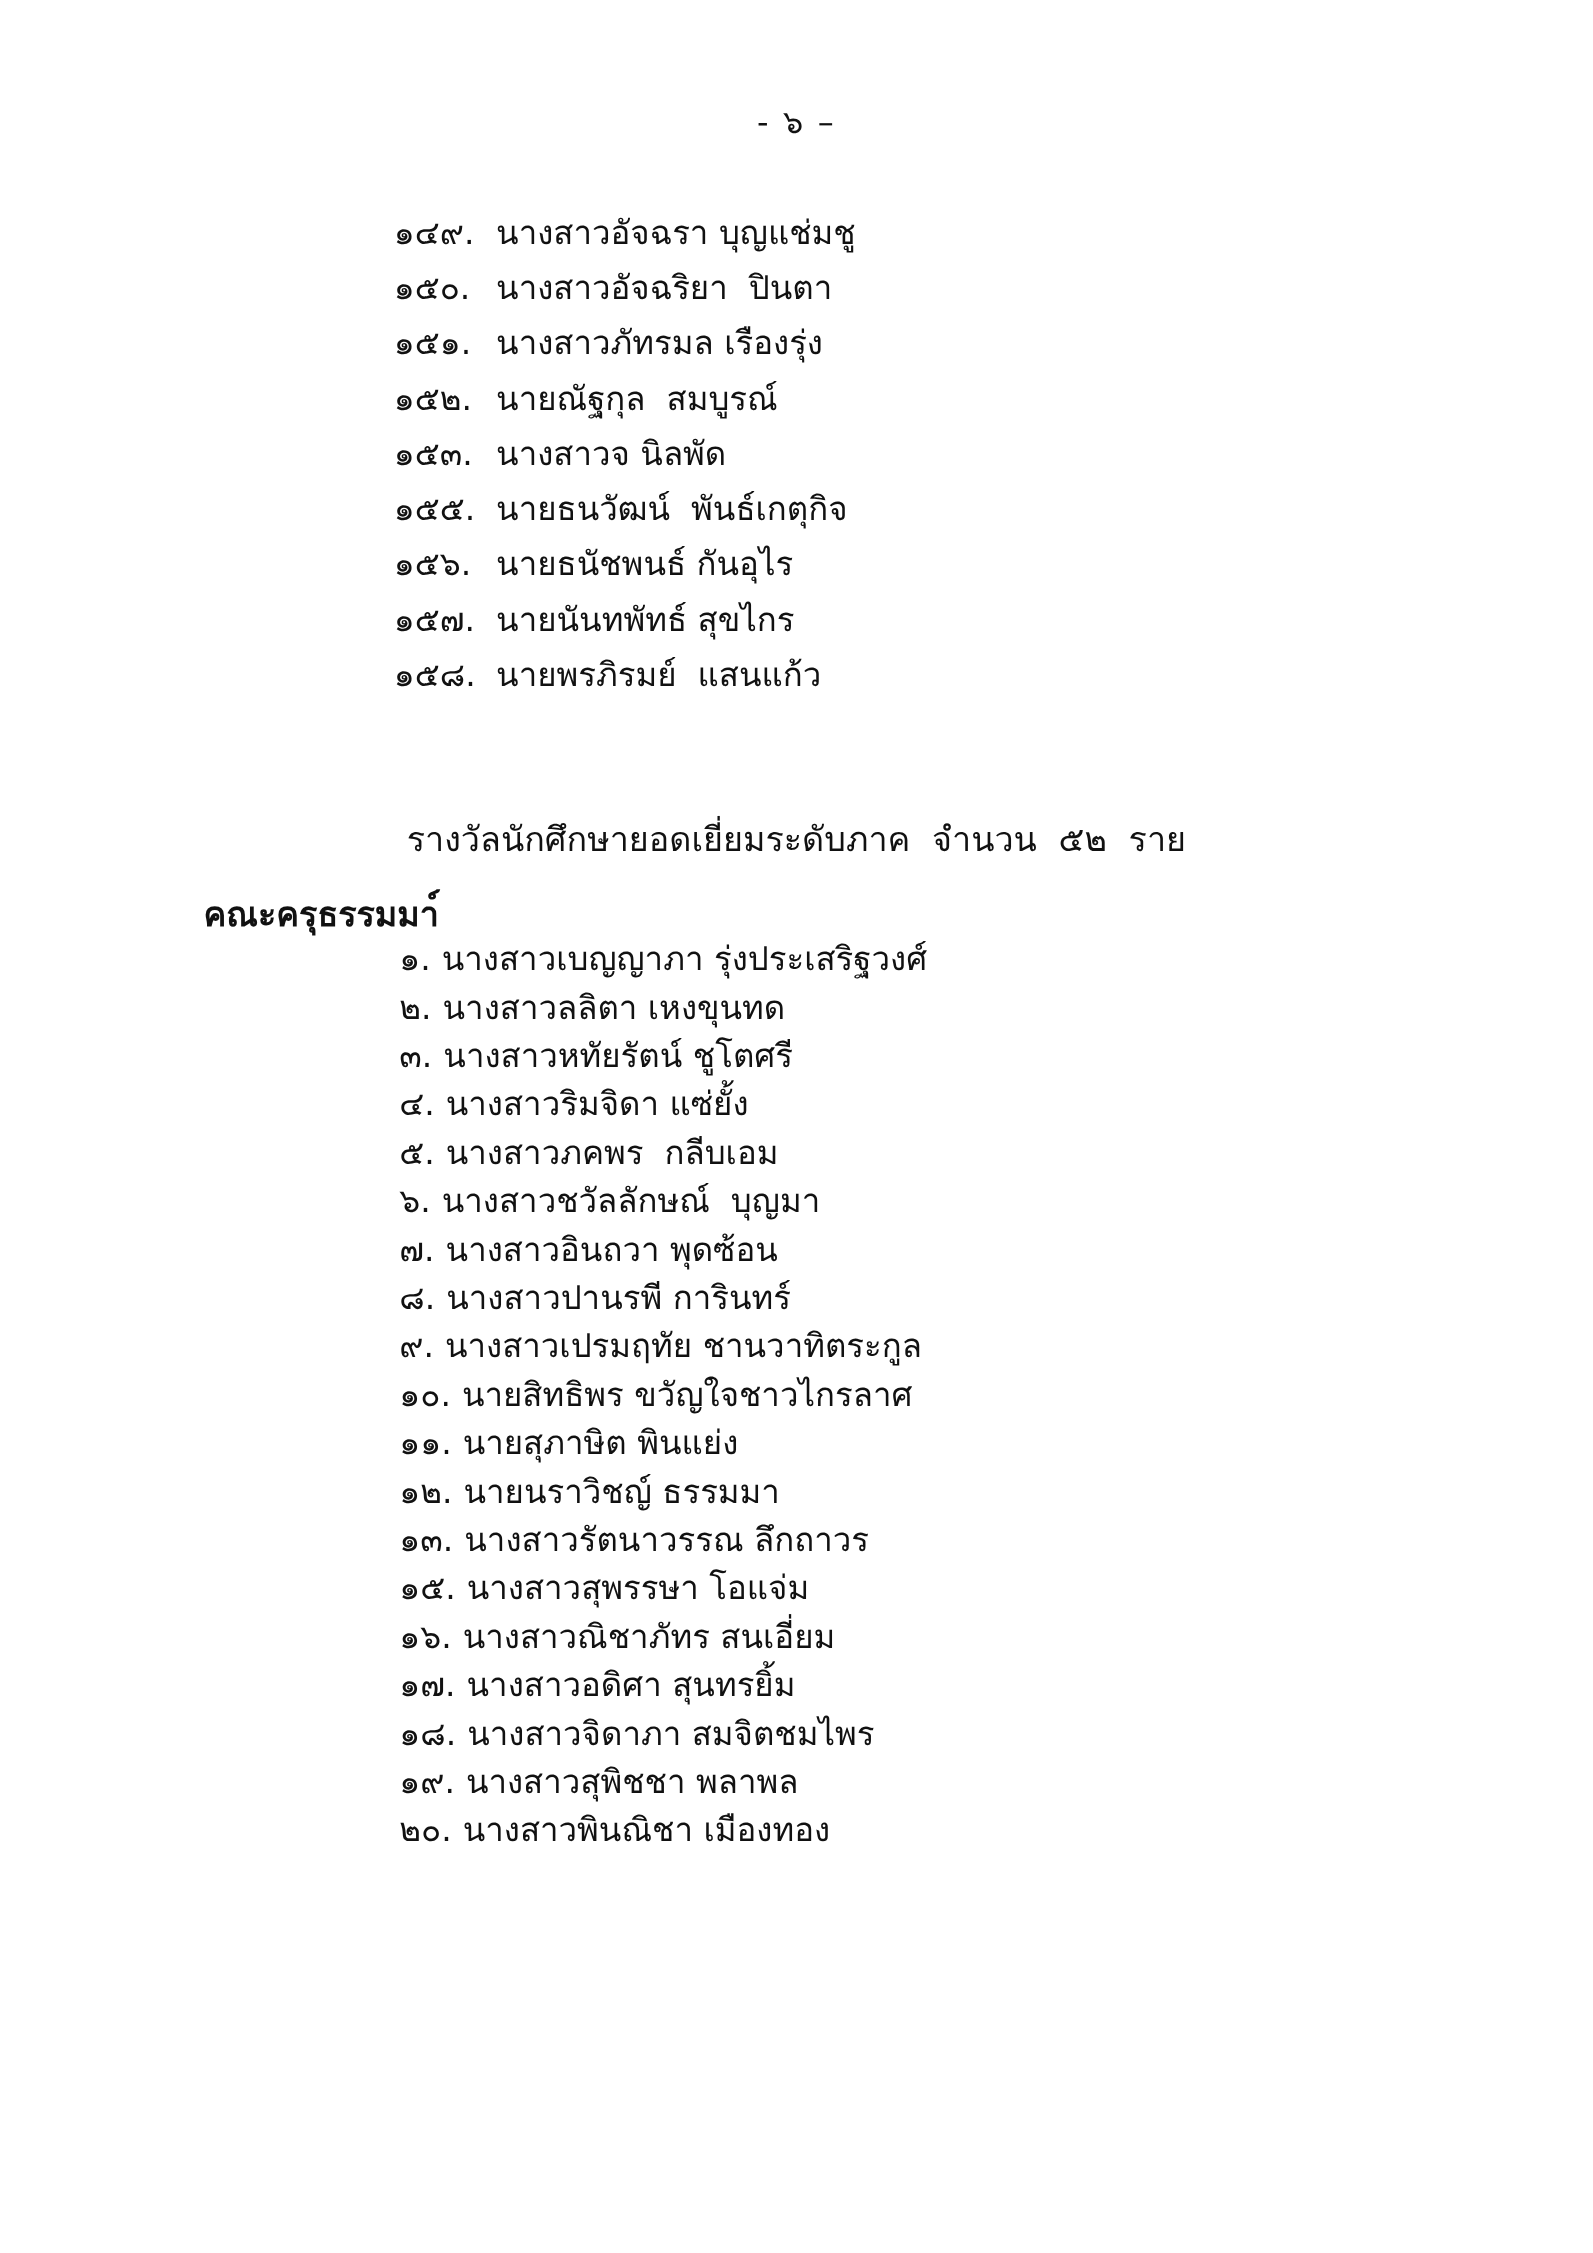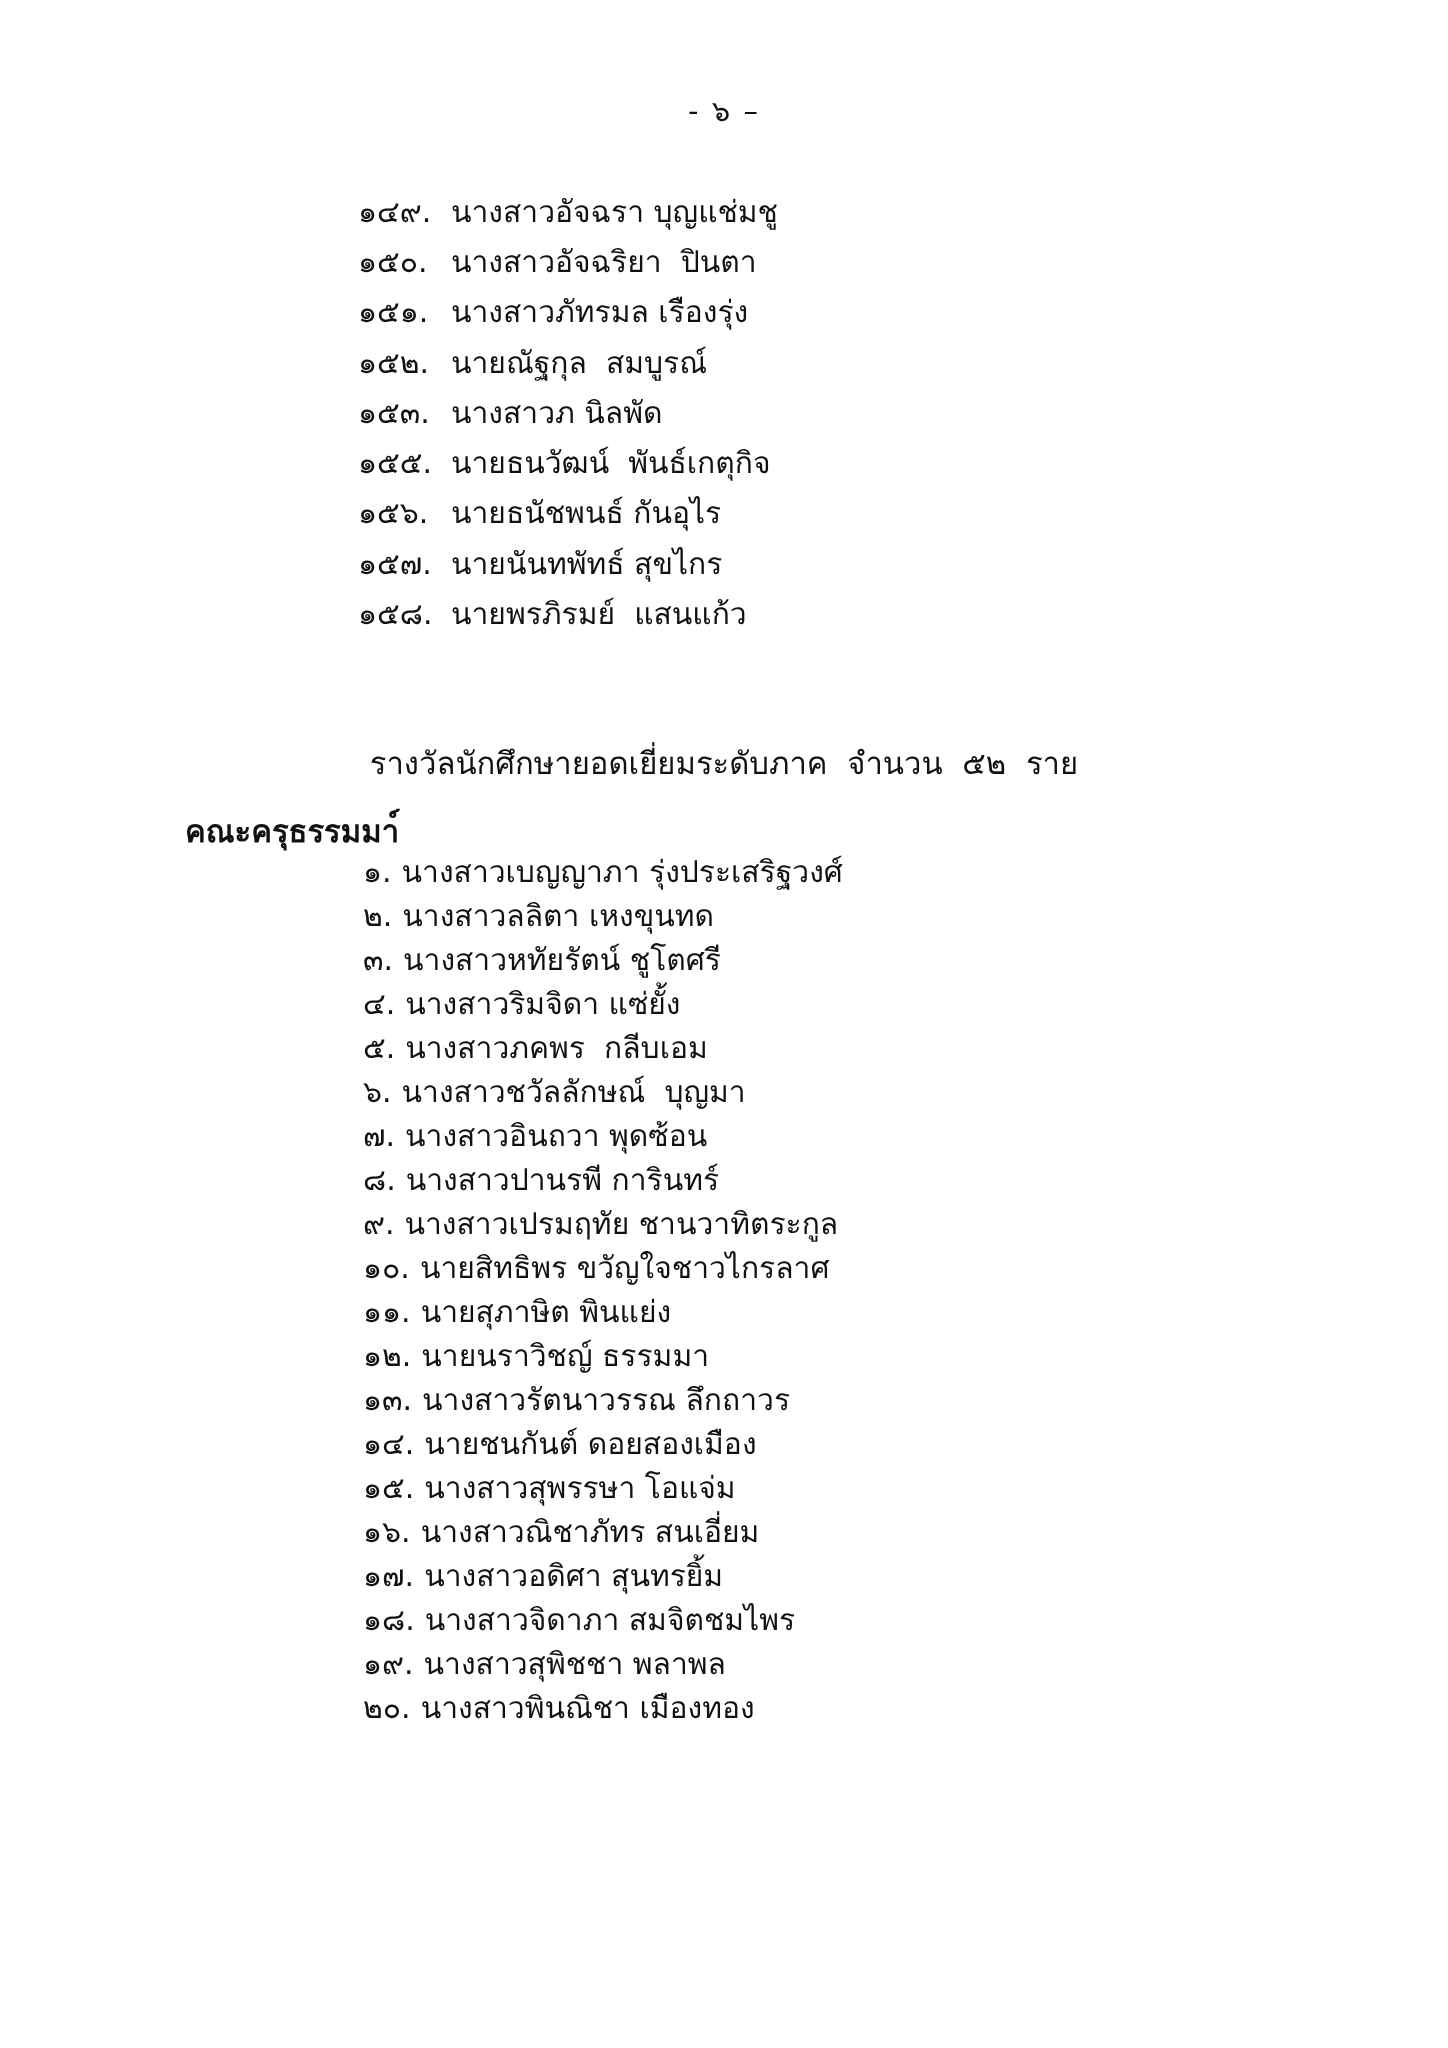--- a/index.html
+++ b/index.html
@@ -91,21 +91,21 @@
     <div class="row1">
         <span class="num">๑๕๑.</span>
         <span class="name">นางสาวภัทรมล เรืองรุ่ง</span>
       </div>
     <div class="row1">
         <span class="num">๑๕๒.</span>
         <span class="name">นายณัฐกุล  สมบูรณ์</span>
       </div>
     <div class="row1">
         <span class="num">๑๕๓.</span>
-        <span class="name">นางสาวภ นิลพัด</span>
+        <span class="name">นางสาวจ นิลพัด</span>
       </div>
     <div class="row1">
         <span class="num">๑๕๕.</span>
         <span class="name">นายธนวัฒน์  พันธ์เกตุกิจ</span>
       </div>
     <div class="row1">
         <span class="num">๑๕๖.</span>
         <span class="name">นายธนัชพนธ์ กันอุไร</span>
       </div>
     <div class="row1">
@@ -169,24 +169,20 @@
       </div>
     <div class="row2">
         <span class="num">๑๒.</span>
         <span class="name">นายนราวิชญ์ ธรรมมา</span>
       </div>
     <div class="row2">
         <span class="num">๑๓.</span>
         <span class="name">นางสาวรัตนาวรรณ ลึกถาวร</span>
       </div>
     <div class="row2">
-        <span class="num">๑๔.</span>
-        <span class="name">นายชนกันต์ ดอยสองเมือง</span>
-      </div>
-    <div class="row2">
         <span class="num">๑๕.</span>
         <span class="name">นางสาวสุพรรษา โอแจ่ม</span>
       </div>
     <div class="row2">
         <span class="num">๑๖.</span>
         <span class="name">นางสาวณิชาภัทร สนเอี่ยม</span>
       </div>
     <div class="row2">
         <span class="num">๑๗.</span>
         <span class="name">นางสาวอดิศา สุนทรยิ้ม</span>

